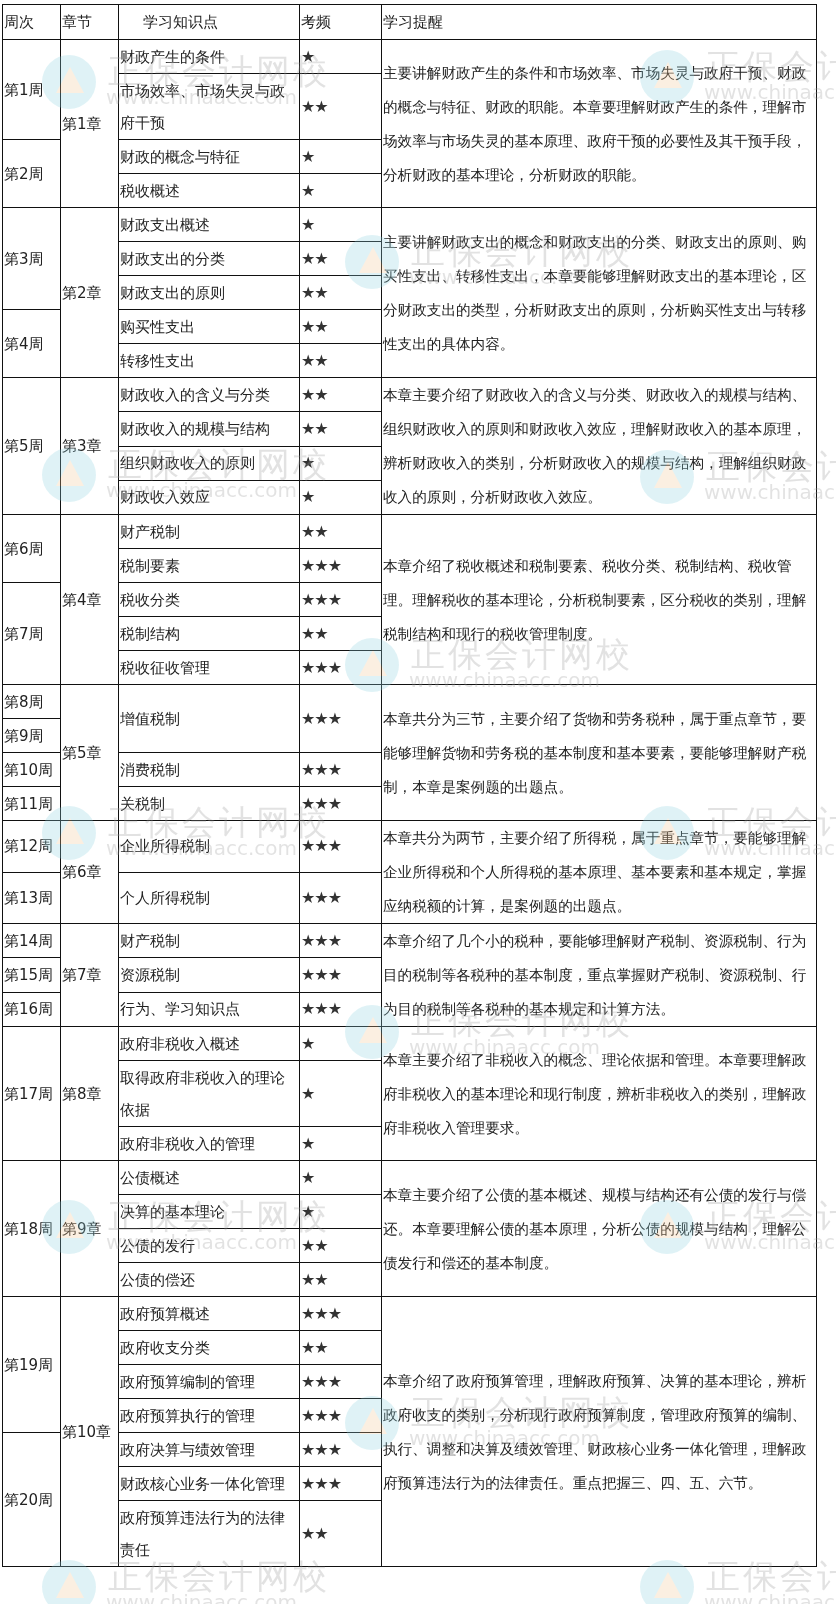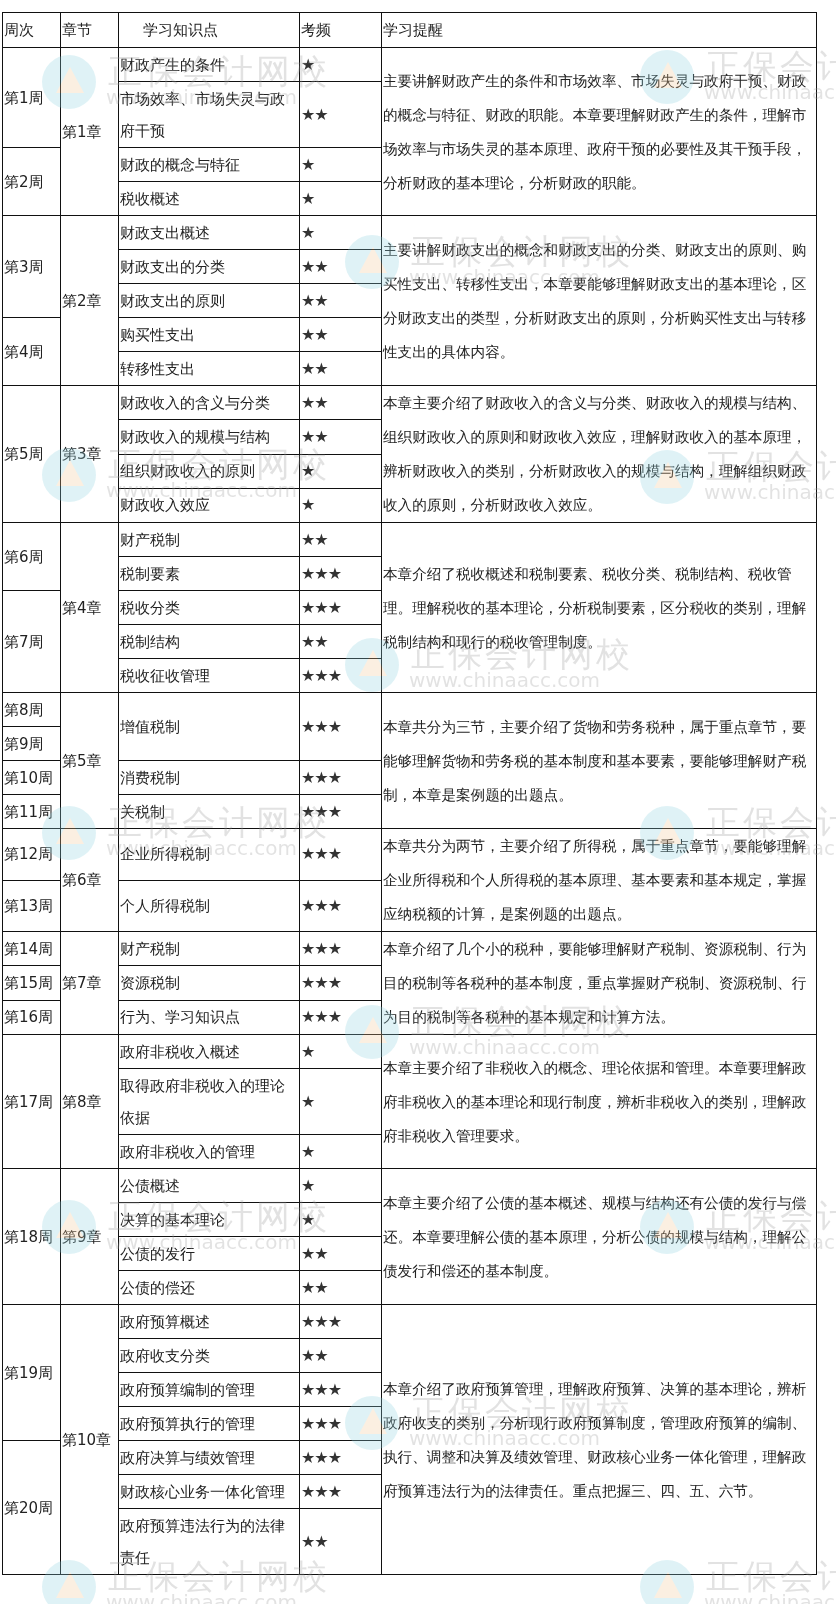--- a/index.html
+++ b/index.html
@@ -1,18 +1,18 @@
 <!DOCTYPE html>
 <html><head>
 <meta charset="utf-8">
 <style>
   html, body { margin: 0; padding: 0; background: #ffffff; }
   body { width: 836px; height: 1604px; position: relative; overflow: hidden;
          font-family: "DejaVu Sans", "Liberation Sans", sans-serif; color: #222; }
-  .wrap { position: absolute; left: 2px; top: 12px; width: 814px; }
+  .wrap { position: absolute; left: 2px; top: 4px; width: 814px; }
   table.grid { border-collapse: collapse; width: 814px; table-layout: fixed; font-size: 15px; }
   table.grid td { border: 1px solid #111; padding: 0 0 0 1px; vertical-align: middle;
                   line-height: 32px; overflow: hidden; word-break: break-all; }
   table.grid td.remind { line-height: 34px; padding-right: 0; font-size: 14.6px; }
   td.hdr { height: 34px; }
   td.kp { padding-left: 1px; }
   td.kp.two { line-height: 32px; }
   .stars { letter-spacing: -1px; font-size: 16px; color: #333; }
   .center-pad { padding-left: 24px !important; border-radius: 13px; }
 

